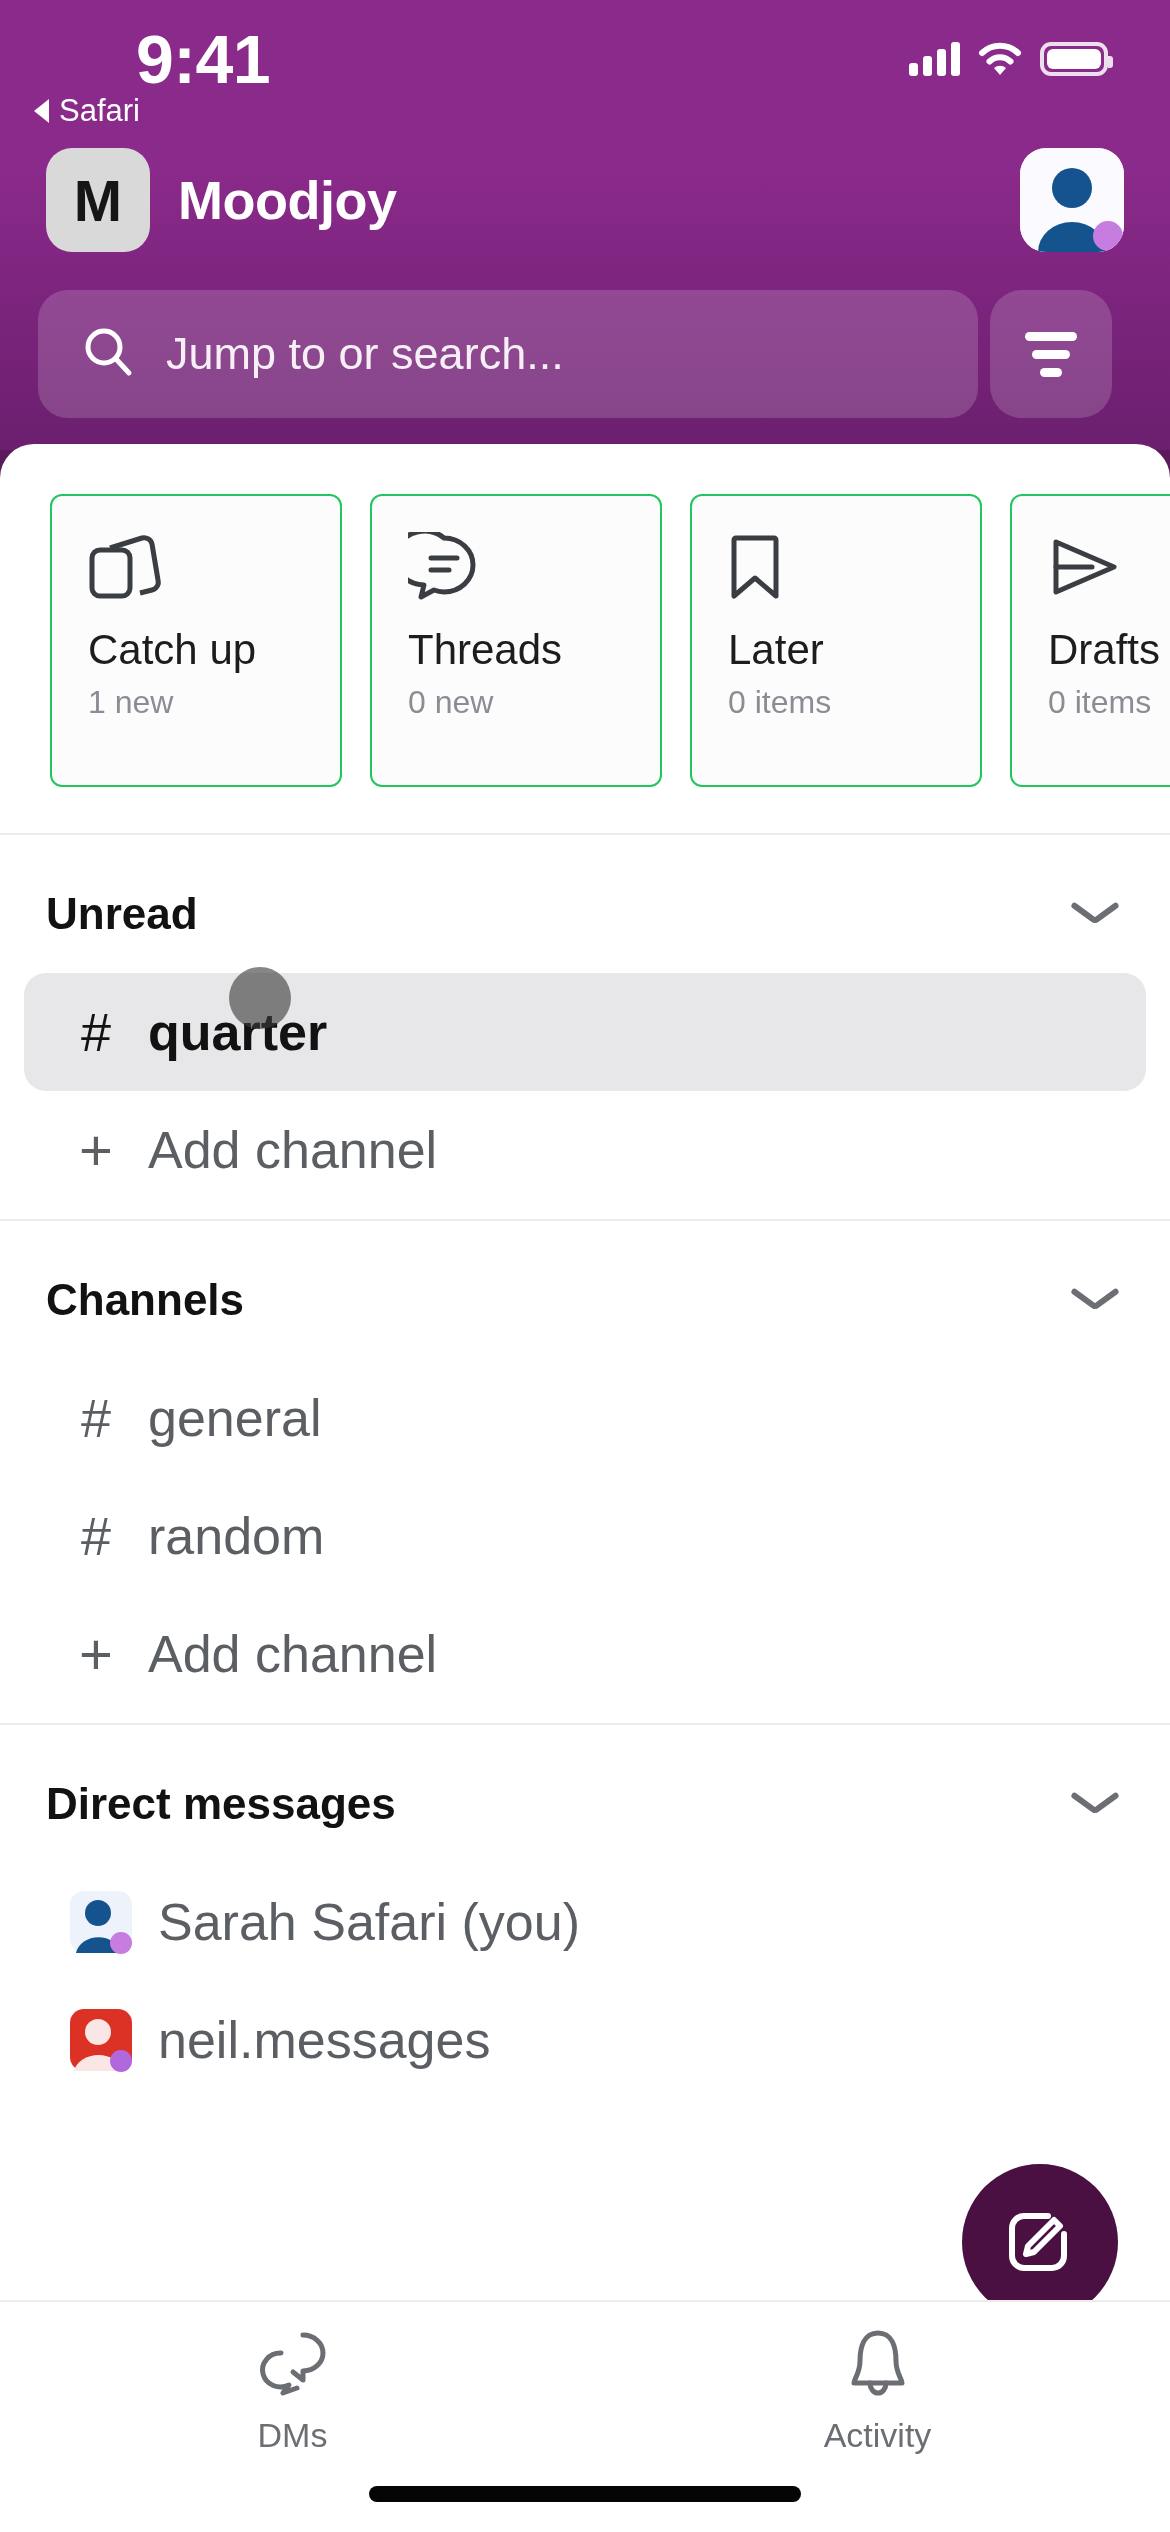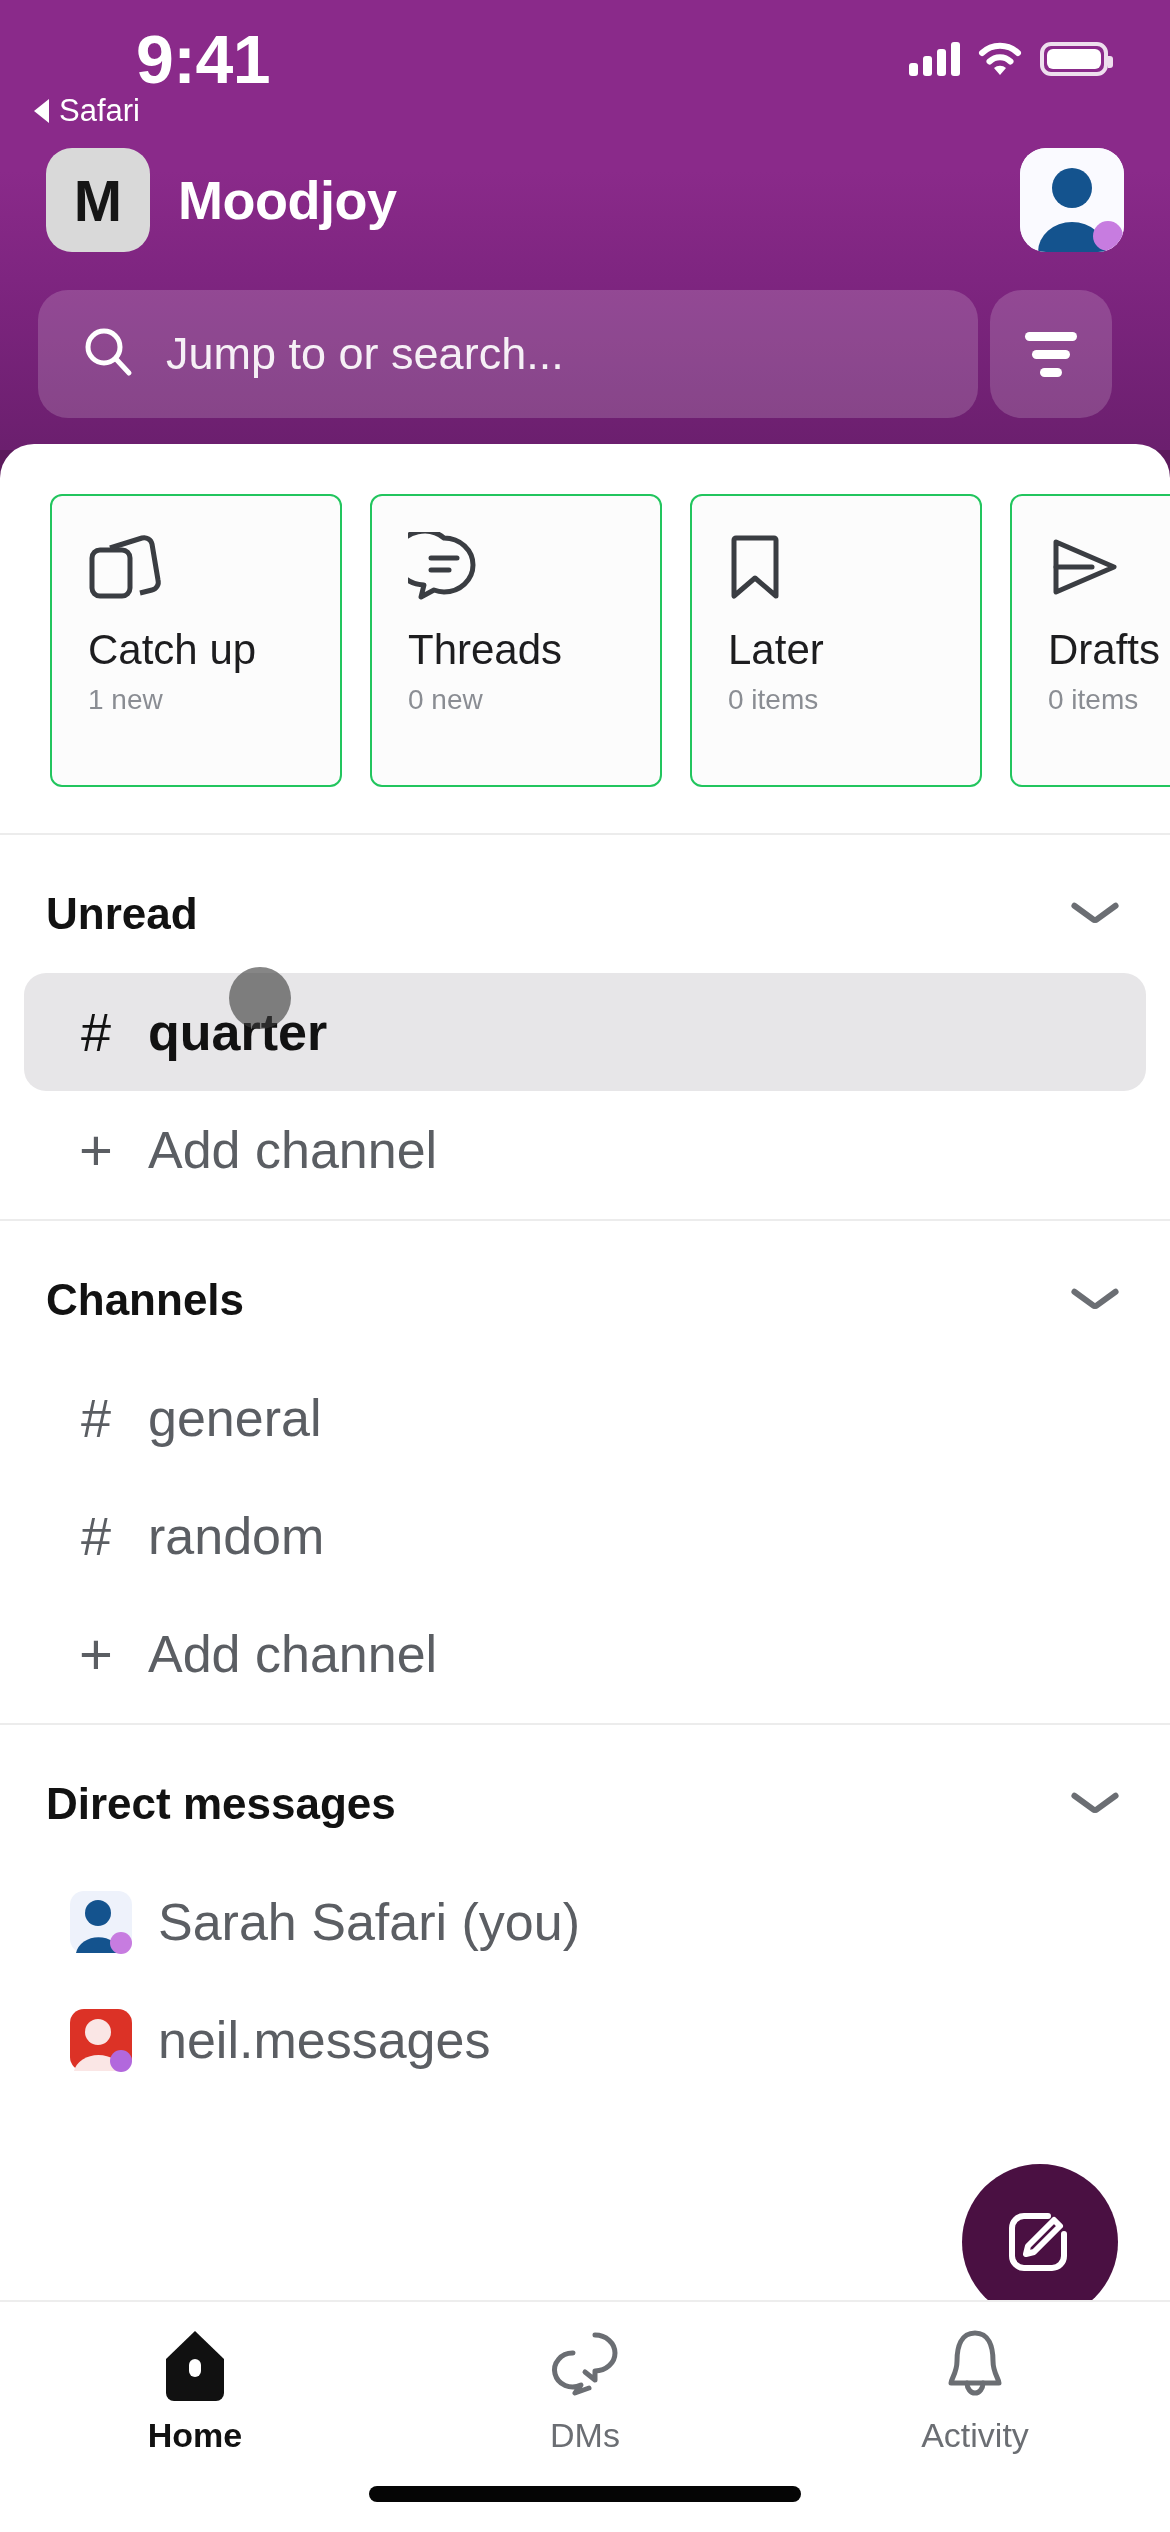--- a/index.html
+++ b/index.html
@@ -89,21 +89,21 @@
   
   #quick-cards {
     display:flex; gap:28px; padding:50px 0 46px 50px;
   }
   .qcard {
     flex:0 0 292px; height:293px; border:2px solid #22c55e; border-radius:12px;
     background:#fcfcfc; padding:36px 0 0 36px;
   }
   .qcard-icon { height:76px; color:#3a3d42; }
   .qcard-title { font-size:42px; color:#1d1d1f; margin-top:18px; }
-  .qcard-sub { font-size:28px; color:#8a8d93; margin-top:10px; }
+  .qcard-sub { font-size:32px; color:#8a8d93; margin-top:10px; }
 
   .divider { height:2px; background:#ececec; width:100%; }
 
   
   .section { padding:0 0 10px 0; }
   .section-header {
     display:flex; align-items:center; justify-content:space-between;
     padding:54px 52px 34px 46px;
   }
   .section-title { font-size:44px; font-weight:700; color:#121212; }
@@ -347,29 +347,20 @@
 
   <div id="compose-fab">
     <svg width="72" height="72" viewBox="0 0 72 72">
       <path d="M44 10 H20 a12 12 0 0 0 -12 12 v28 a12 12 0 0 0 12 12 h28 a12 12 0 0 0 12 -12 V28" stroke="#fff" stroke-width="6" fill="none" stroke-linecap="round"></path>
       <path d="M30 46 L56 20 l-6 -6 L24 40 l-2 8 z" stroke="#fff" stroke-width="6" fill="none" stroke-linejoin="round"></path>
     </svg>
   </div>
 
   <div id="tabbar">
     <div id="tabs">
-      <div class="tab active">
-        <span class="tab-icon">
-          <svg width="62" height="72" viewBox="0 0 62 72">
-            <path d="M31 2 L60 30 v34 a8 8 0 0 1 -8 8 H10 a8 8 0 0 1 -8 -8 V30 z" fill="#111"></path>
-            <rect x="25" y="30" width="12" height="18" rx="6" fill="#fff"></rect>
-          </svg>
-        </span>
-        <span class="tab-label">Home</span>
-      </div>
       <div class="tab">
         <span class="tab-icon">
           <svg width="72" height="72" viewBox="0 0 72 72">
             <path d="M46 6 a20 18 0 0 1 0 36 l0 9 -10 -8" stroke="#6b6e73" stroke-width="5" fill="none" stroke-linejoin="round" stroke-linecap="round"></path>
             <path d="M24 24 a18 17 0 1 0 8 32 l-6 8 14 -5" stroke="#6b6e73" stroke-width="5" fill="none" stroke-linejoin="round" stroke-linecap="round"></path>
           </svg>
         </span>
         <span class="tab-label">DMs</span>
       </div>
       <div class="tab">

